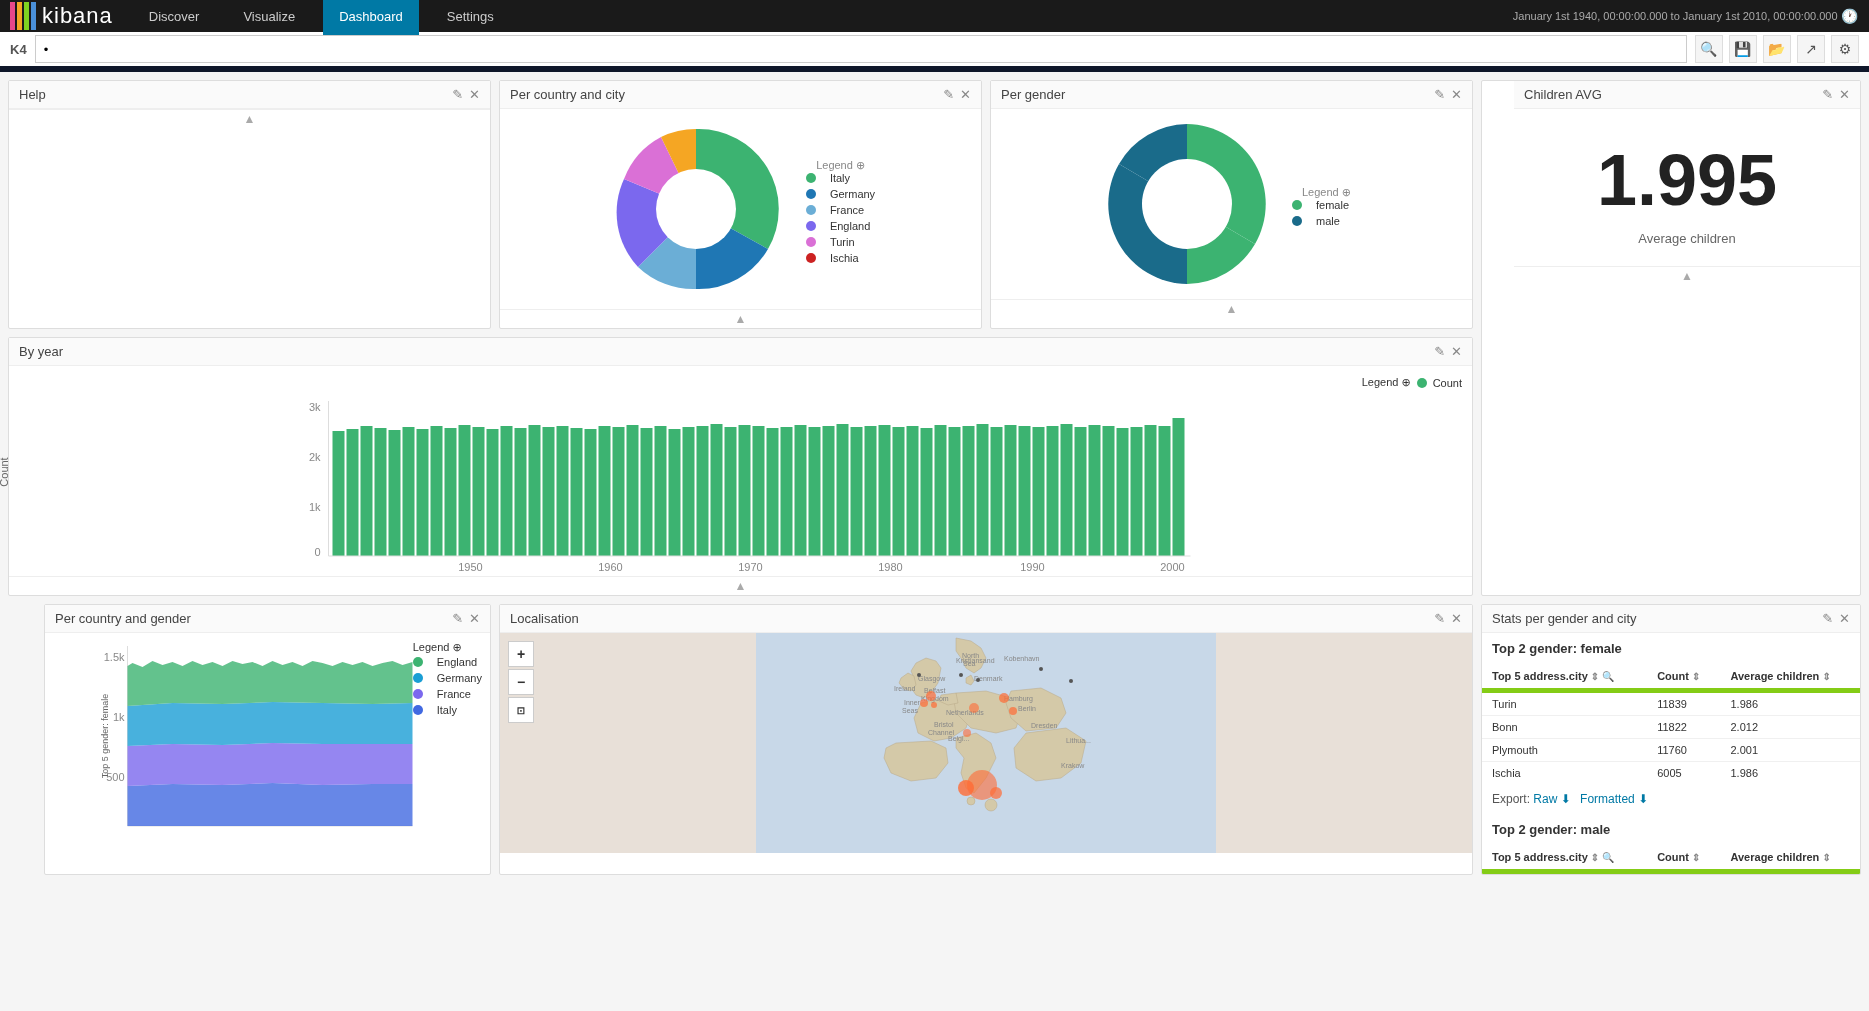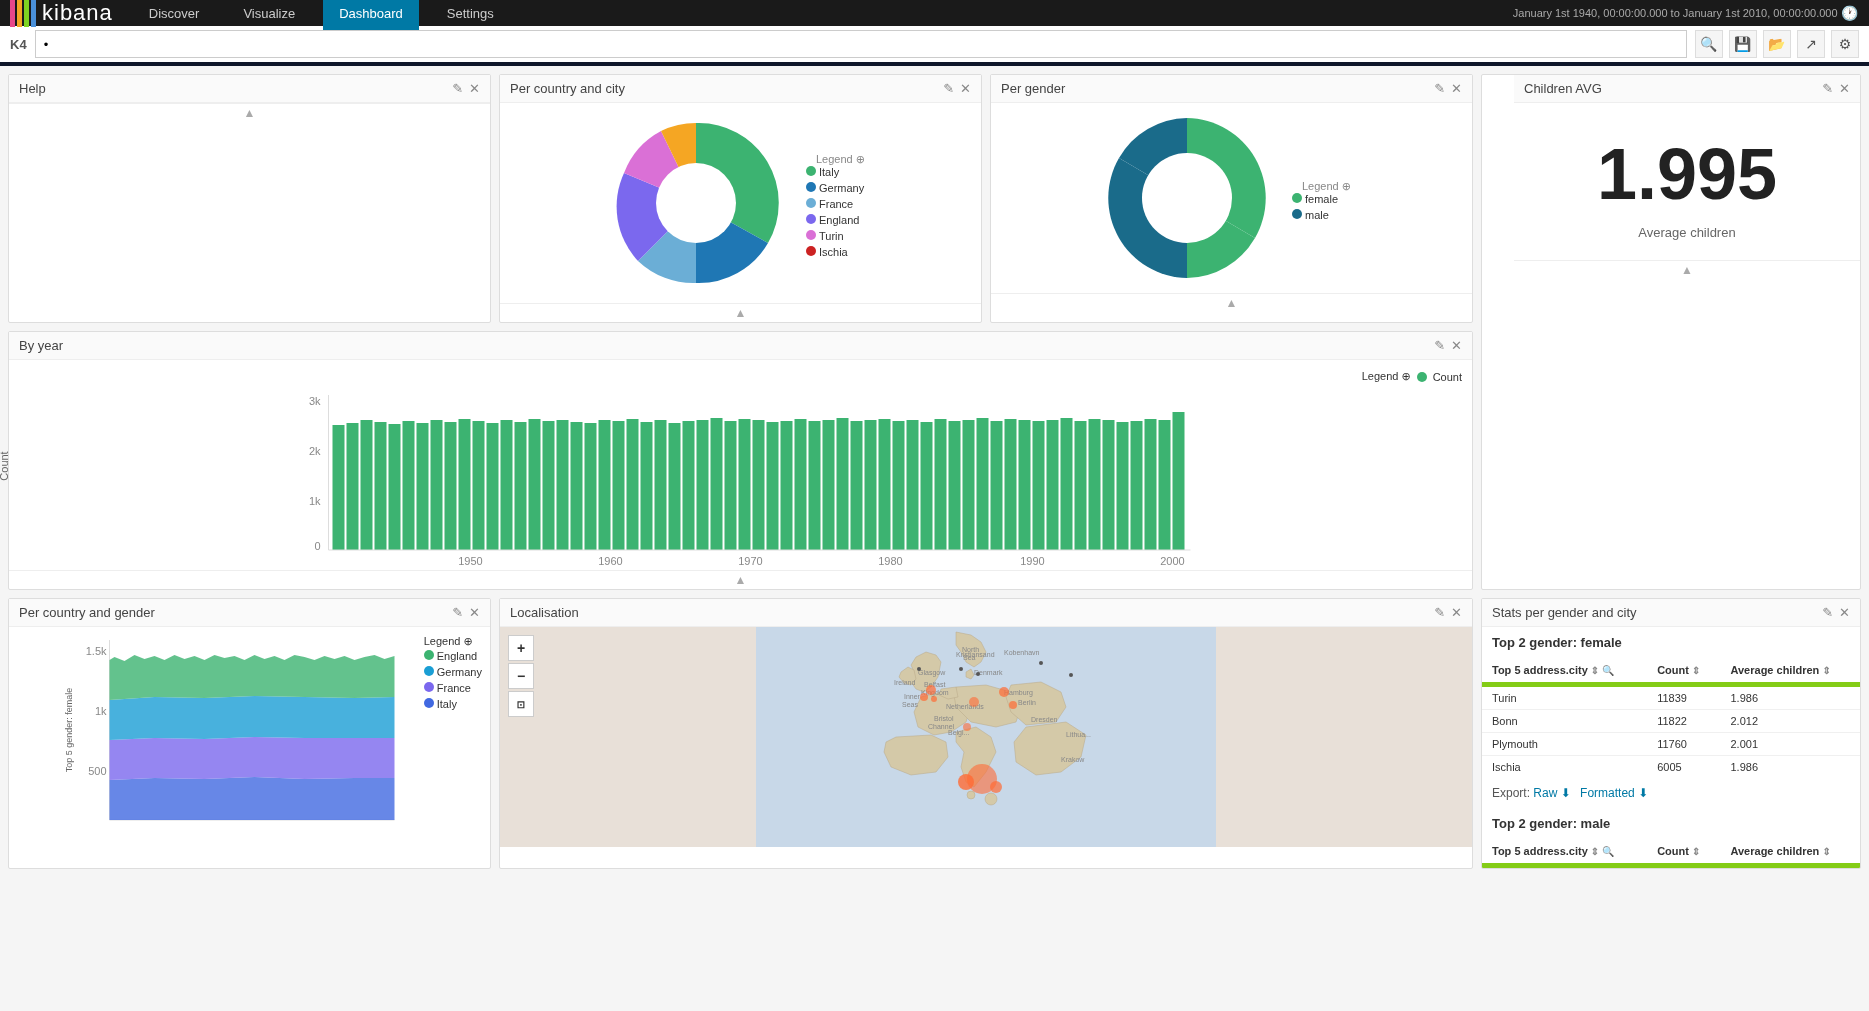--- a/index.html
+++ b/index.html
@@ -1,35 +1,35 @@
 <!DOCTYPE html>
 <html><head>
   <meta charset="utf-8">
   <style>
     * { box-sizing: border-box; margin: 0; padding: 0; }
     body { font-family: 'Helvetica Neue', Arial, sans-serif; font-size: 12px; background: #f5f5f5; color: #333; }
 
     
-    .top-nav { background: #1a1a1a; display: flex; align-items: center; height: 26px; padding: 0 10px; }
+    .top-nav { background: #1a1a1a; display: flex; align-items: center; height: 32px; padding: 0 10px; }
     .kibana-logo { display: flex; align-items: center; margin-right: 20px; }
     .kibana-logo .logo-bars { display: flex; gap: 2px; margin-right: 6px; }
     .kibana-logo .bar { width: 5px; height: 28px; }
     .kibana-logo .bar1 { background: #e8488a; }
     .kibana-logo .bar2 { background: #f5a623; }
     .kibana-logo .bar3 { background: #7ed321; }
     .kibana-logo .bar4 { background: #4a90d9; }
     .kibana-logo .logo-text { color: #fff; font-size: 22px; font-weight: 300; letter-spacing: 1px; }
     .nav-items { display: flex; gap: 12px; }
     .nav-item { color: #ccc; padding: 0 16px; height: 40px; display: flex; align-items: center; font-size: 13px; cursor: pointer; text-decoration: none; }
     .nav-item.active { color: #fff; background: #0079a5; }
     .nav-right { margin-left: auto; color: #aaa; font-size: 11px; display: flex; align-items: center; gap: 4px; }
     .nav-right .clock-icon { font-size: 14px; }
 
     
-    .search-bar { background: #fff; border-bottom: 4px solid #0f172a; display: flex; align-items: center; padding: 0 10px; height: 40px; gap: 8px; }
+    .search-bar { background: #fff; border-bottom: 6px solid #0f172a; display: flex; align-items: center; padding: 0 10px; height: 40px; gap: 8px; }
     .search-label { font-size: 13px; font-weight: bold; color: #555; }
     .search-input { flex: 1; border: 1px solid #ccc; padding: 4px 8px; font-size: 13px; height: 28px; outline: none; }
     .search-icons { display: flex; gap: 6px; }
     .search-icon-btn { width: 28px; height: 28px; display: flex; align-items: center; justify-content: center; border: 1px solid #ddd; background: #f5f5f5; cursor: pointer; color: #555; font-size: 14px; }
 
     
     .dashboard { padding: 8px; display: grid; grid-template-columns: 1fr 1fr 1fr 380px; grid-template-rows: auto auto auto; gap: 8px; }
 
     
     .panel { background: #fff; border: 1px solid #ddd; border-radius: 2px; position: relative; }
@@ -42,21 +42,21 @@
 
     
     .help-panel { grid-column: 1; grid-row: 1; }
     .help-title { font-weight: bold; font-size: 13px; margin-bottom: 8px; }
     .help-text { font-size: 12px; color: #555; line-height: 1.5; }
 
     
     .pie-panel { grid-column: 2; grid-row: 1; }
     .pie-container { display: flex; align-items: center; justify-content: center; gap: 20px; padding: 10px; }
     .legend-box { display: flex; flex-direction: column; gap: 4px; font-size: 11px; }
-    .legend-item { display: flex; gap: 3px; }
+    .legend-item { display: flex; align-items: center; gap: 14px; }
     .legend-dot { width: 10px; height: 10px; border-radius: 50%; }
 
     
     .gender-panel { grid-column: 3; grid-row: 1; }
 
     
     .children-panel { grid-column: 4; grid-row: 1 / 3; }
     .children-number { font-size: 72px; font-weight: 700; text-align: center; padding: 30px 10px 10px; color: #222; }
     .children-label { text-align: center; color: #666; font-size: 13px; padding-bottom: 20px; }
 
@@ -365,21 +365,21 @@
           </svg>
 
           <div style="position:absolute; left:-30px; top:90px; transform:rotate(-90deg); font-size:11px; color:#666; white-space:nowrap;">Count</div>
 
         </div>
       </div>
     </div>
     <div class="panel-collapse">▲</div>
   </div>
 
-  <div class="panel country-gender-panel" style="grid-column:1; grid-row:3;">
+  <div class="panel country-gender-panel" style="grid-column:1; grid-row:3;margin-left:36px;">
     <div class="panel-header">
       <span class="panel-title">Per country and gender</span>
       <div class="panel-controls">
         <span>✎</span>
         <span>✕</span>
       </div>
     </div>
     <div class="area-chart-container">
       <div style="display:flex; gap:8px;">
         <div style="flex:1; position:relative;">

